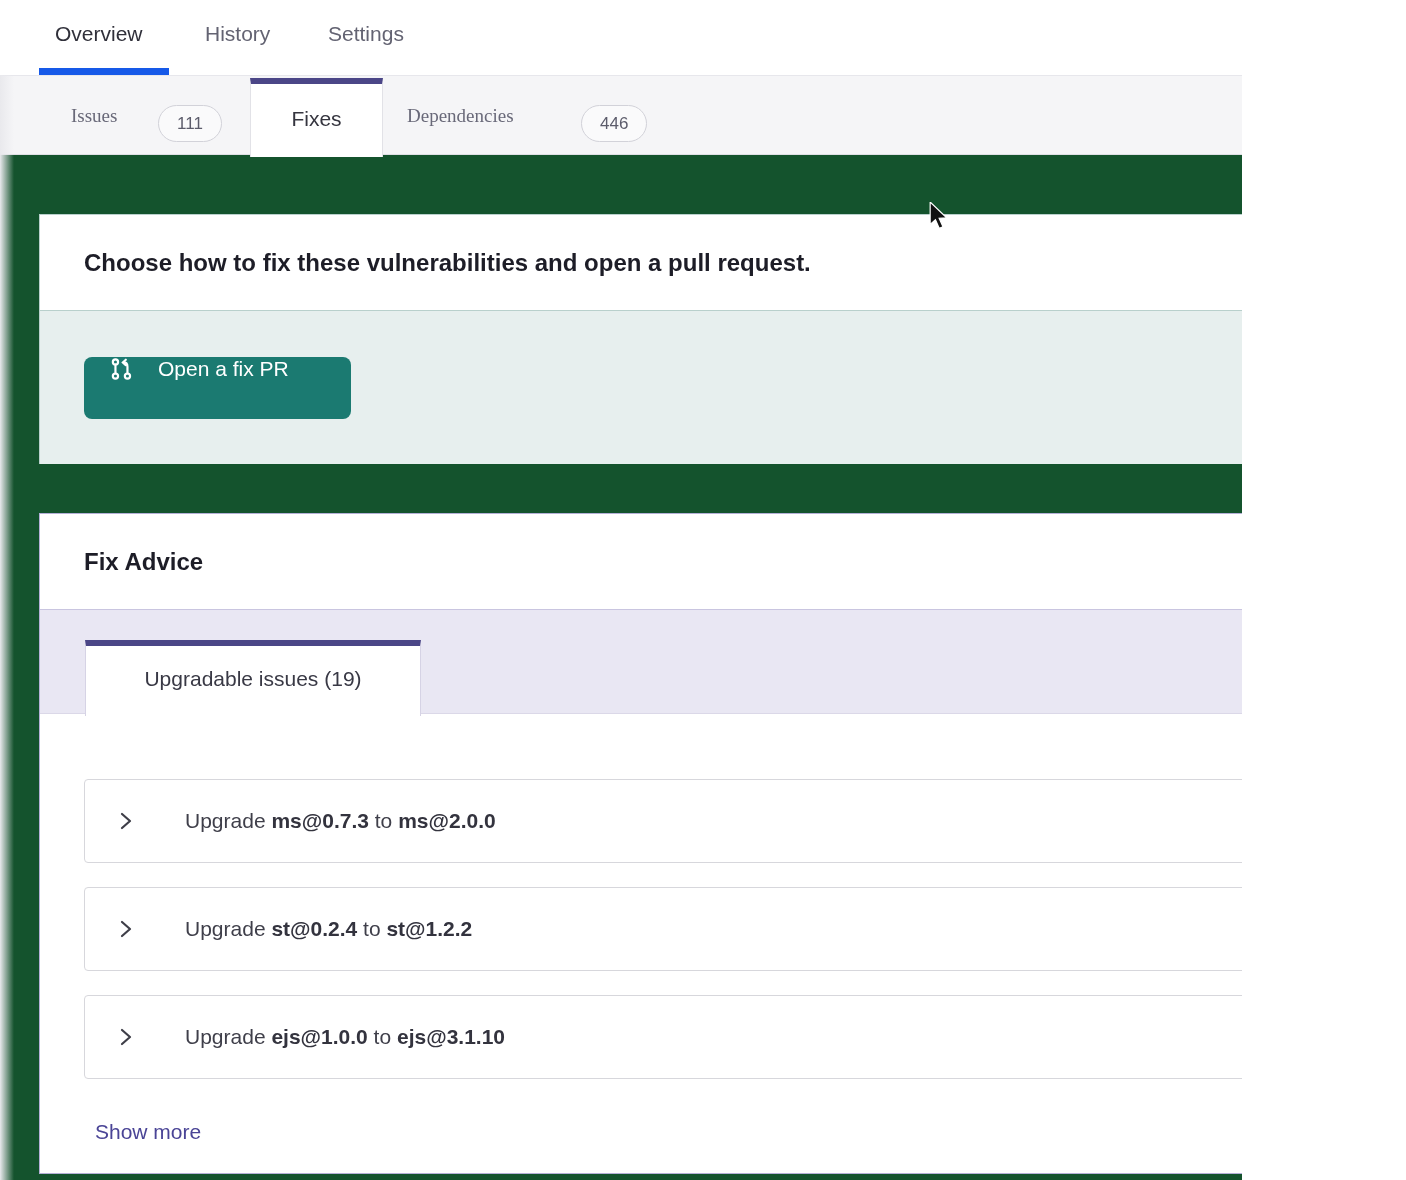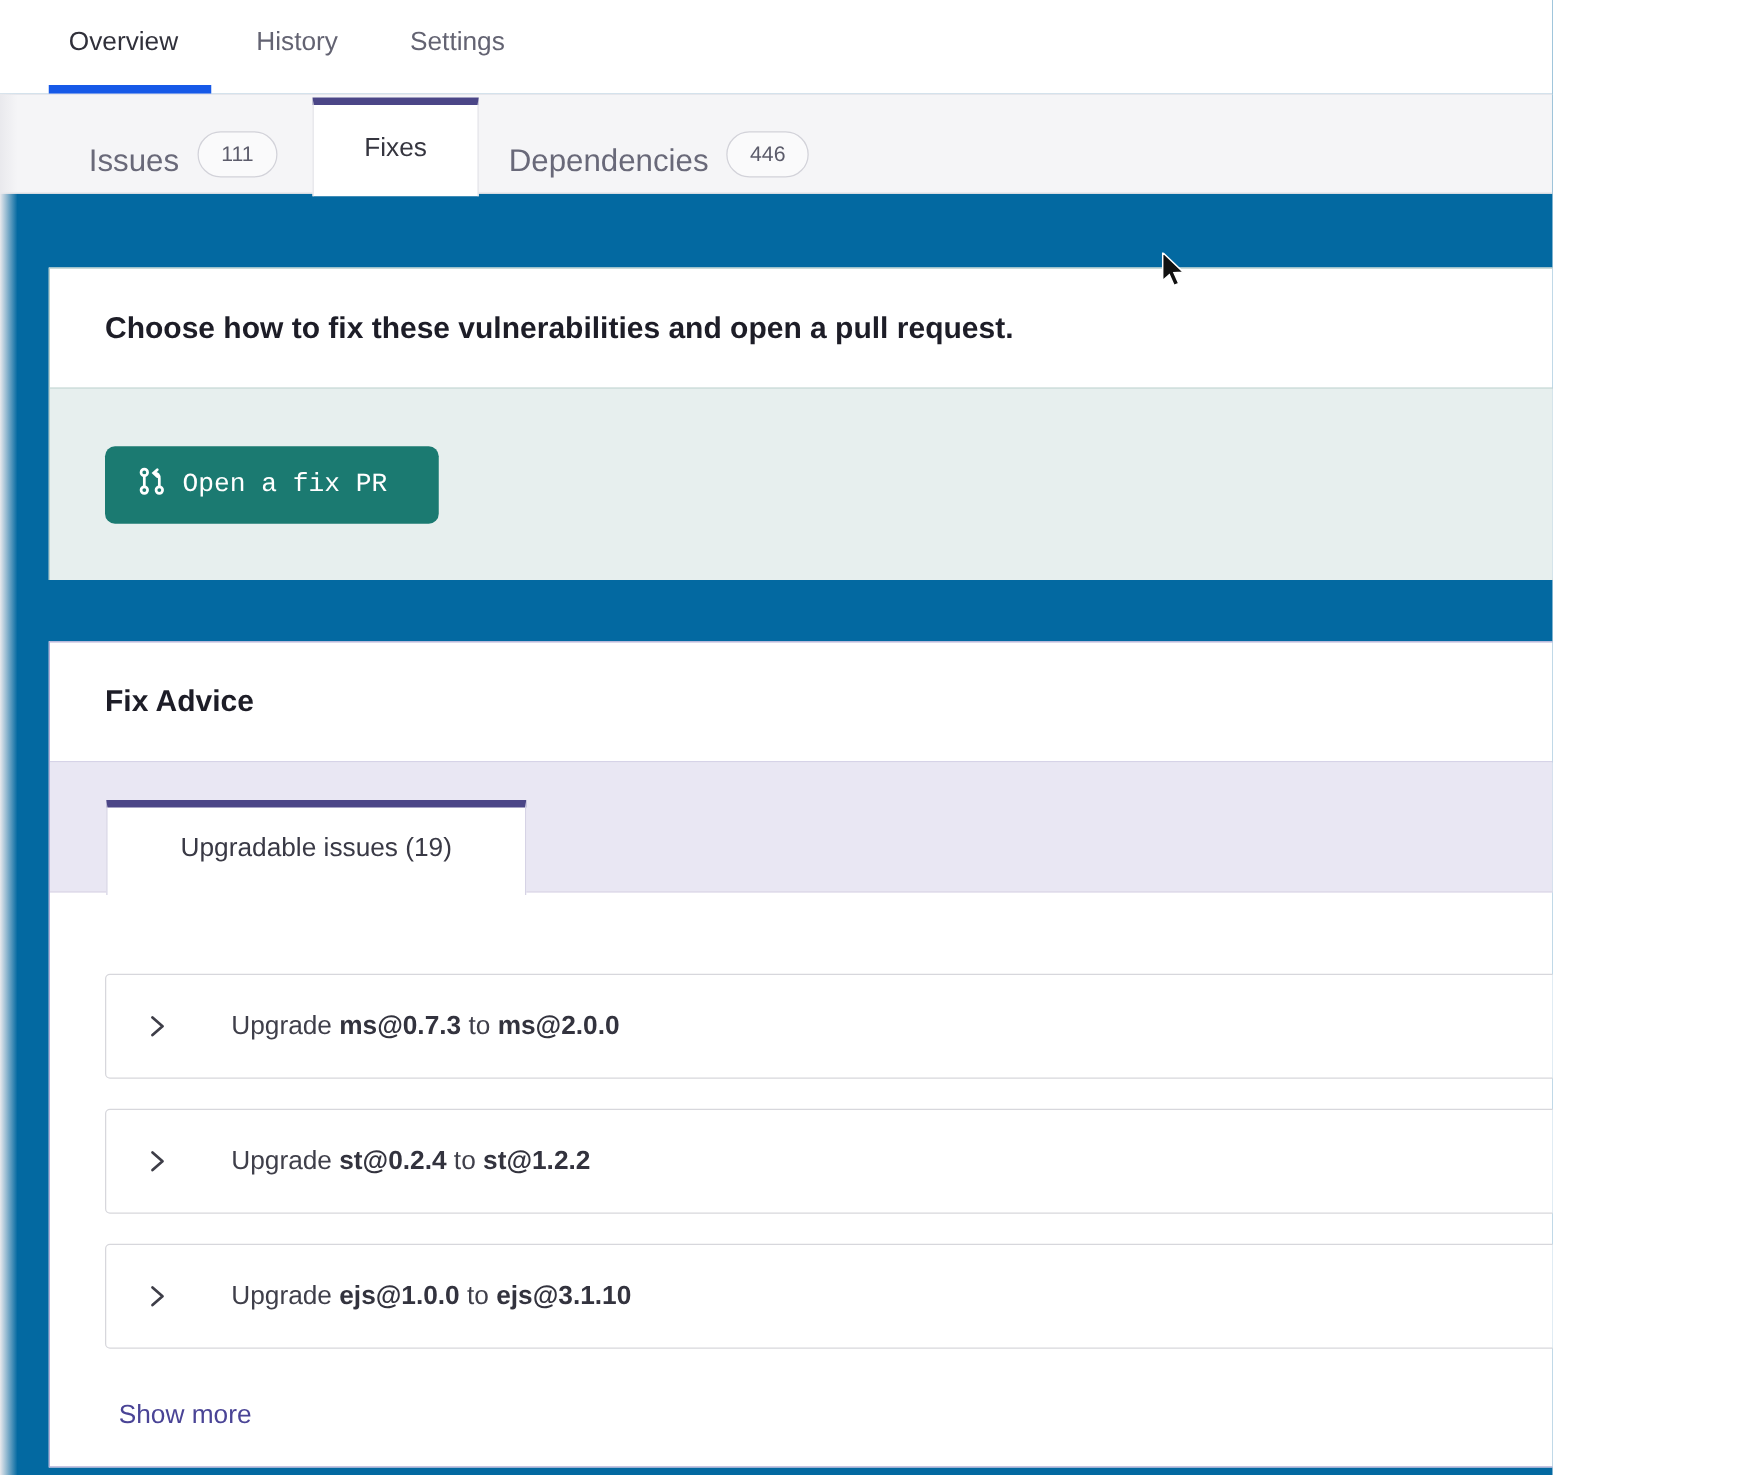--- a/index.html
+++ b/index.html
@@ -1,52 +1,52 @@
 <!DOCTYPE html>
 <html><head>
 <meta charset="utf-8">
 <style>
   html,body{margin:0;padding:0;background:#fff;}
   .screen{
-    position:relative;width:1242px;height:1180px;overflow:hidden;background:#0369a1;
+    position:relative;width:1242px;height:1180px;overflow:hidden;background:#14532d;
     font-family:"Liberation Sans", sans-serif;color:#3c3c46;
   }
   
   .topnav{position:absolute;left:0;top:0;width:100%;height:75px;background:#fff;}
   .topnav .nav-item{position:absolute;top:12px;height:44px;line-height:44px;font-size:21px;color:#636372;cursor:pointer;}
   .topnav .nav-item.active{color:#30303a;}
   .nav-overview{left:55px;}
   .nav-history{left:205px;}
   .nav-settings{left:328px;}
   .nav-underline{position:absolute;left:39px;top:68px;width:130px;height:8px;background:#1659e8;}
   
   .tabbar{position:absolute;left:0;top:75px;width:100%;height:80px;background:#f5f5f7;
     border-top:1px solid #e7e7ec;border-bottom:1px solid #dfdfe4;box-sizing:border-box;}
-  .tabbar .bar-label{position:absolute;top:14px;height:79px;line-height:79px;font-size:25px;color:#696979;cursor:pointer;}
+  .tabbar .bar-label{position:absolute;top:0;height:79px;line-height:79px;font-size:19px;color:#696979;cursor:pointer;font-family:Liberation Serif, serif;}
   .label-issues{left:71px;}
   .label-dependencies{left:407px;}
   .count-badge{position:absolute;top:29px;height:35px;line-height:35px;padding:0 18px;
     border:1px solid #d2d2d9;border-radius:19px;background:#fafafb;font-size:17px;color:#5c5c6b;}
   .badge-issues{left:158px;}
   .badge-dependencies{left:581px;}
   .tab-fixes{position:absolute;left:250px;top:2px;width:133px;height:79px;background:#fff;
     border-top:6px solid #4b4687;border-left:1px solid #e2e2e7;border-right:1px solid #e2e2e7;
     box-sizing:border-box;z-index:2;text-align:center;line-height:70px;font-size:21px;color:#35353f;cursor:pointer;}
   
   .left-shade{position:absolute;left:0;top:75px;width:14px;height:1105px;
     background:linear-gradient(to right,#e9e9ed, rgba(255,255,255,0));z-index:3;pointer-events:none;}
   
   .card{position:absolute;left:39px;width:1381px;box-sizing:border-box;background:#fff;}
   .card-fixpr{top:214px;height:250px;border:1px solid #b9d0cc;}
   .card-fixpr .card-header{height:95px;border-bottom:1px solid #b9d0cc;display:flex;align-items:center;}
   .card-fixpr .card-header h2{margin:0 16px 0 44px;font-size:24px;font-weight:700;color:#1d1d27;}
   .card-fixpr .card-body{height:153px;background:#e7efee;position:relative;}
   .fixpr-button{position:absolute;left:44px;top:46px;width:267px;height:62px;border:none;border-radius:8px;
-    background:#1b7a71;color:#fff;font-size:21px;font-family:Liberation Mono, monospace;
-    display:flex;align-items:center;gap:12px;padding:0 0 0 26px;cursor:pointer;}
+    background:#1b7a71;color:#fff;font-size:21px;font-family:Liberation Sans, sans-serif;
+    display:flex;align-items:flex-start;gap:24px;padding:0 0 0 26px;cursor:pointer;}
   .fixpr-button svg{flex:0 0 auto;}
   
   .card-advice{top:513px;height:661px;border:1px solid #b5b0d7;}
   .card-advice .card-header{height:95px;border-bottom:1px solid #c9c5e0;display:flex;align-items:center;}
   .card-advice .card-header h2{margin:0 0 0 44px;font-size:24px;font-weight:700;color:#1d1d27;}
   .advice-band{position:absolute;left:0;top:96px;width:100%;height:104px;background:#e9e7f3;
     border-bottom:1px solid #dbd8e8;box-sizing:border-box;}
   .advice-tab-active{position:absolute;left:45px;top:126px;width:336px;height:76px;background:#fff;
     border-top:6px solid #4b4687;border-left:1px solid #d6d3e5;border-right:1px solid #d6d3e5;
     box-sizing:border-box;z-index:2;text-align:center;line-height:66px;font-size:21px;color:#393945;cursor:pointer;}

